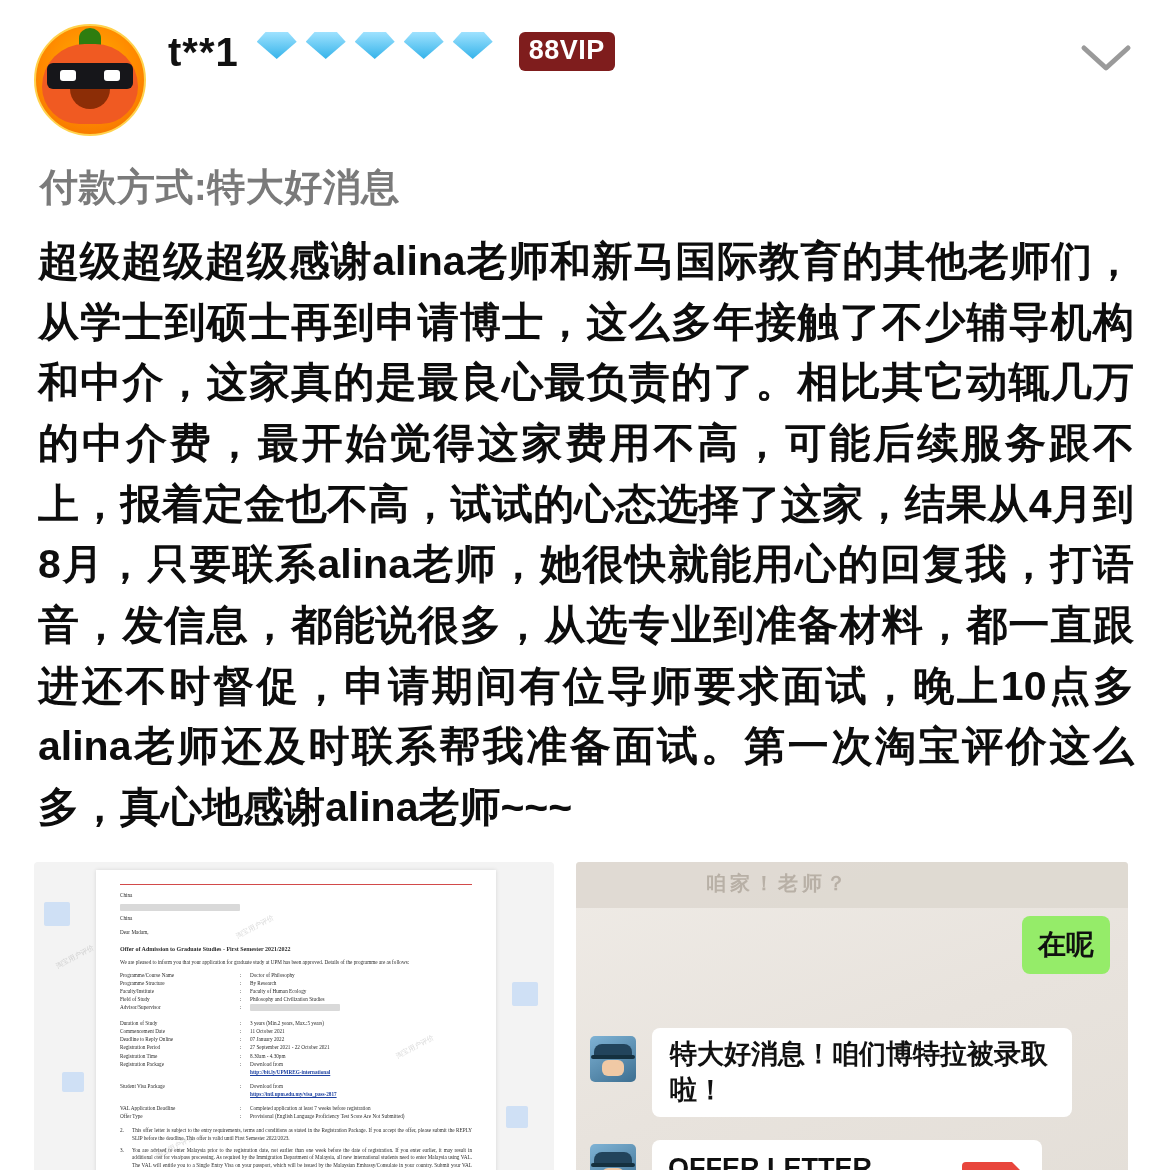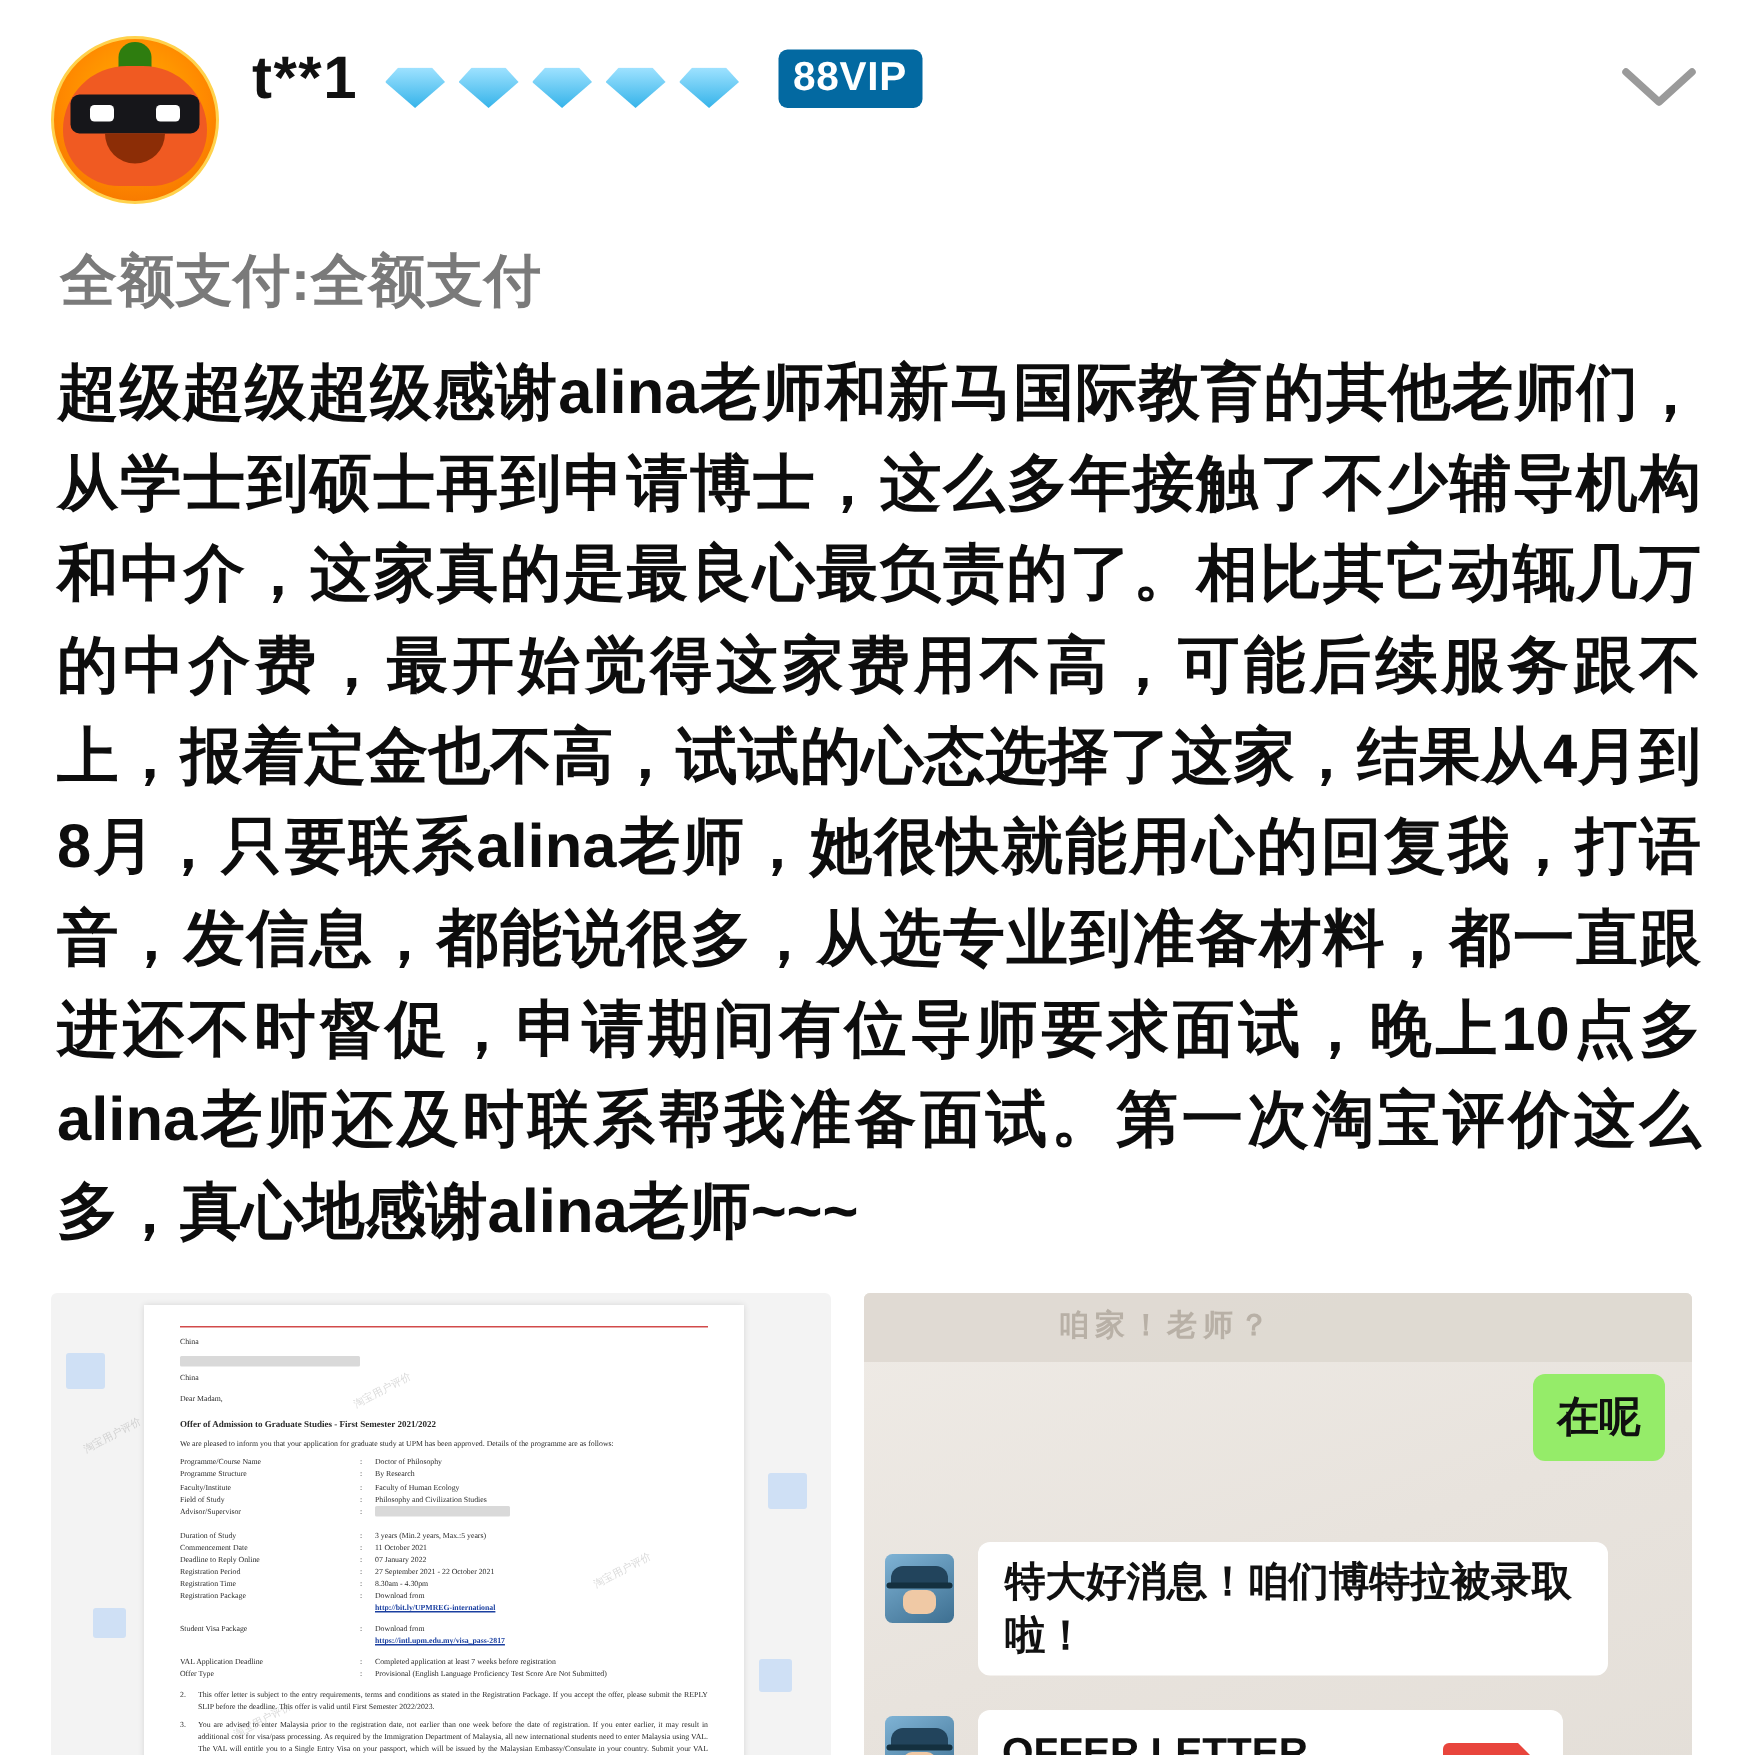--- a/index.html
+++ b/index.html
@@ -76,21 +76,21 @@
   }
 
   .header-text {
     margin-left: 22px;
     padding-top: 8px;
     flex: 1 1 auto;
     min-width: 0;
   }
   .name-row {
     display: flex;
-    align-items: flex-end;
+    align-items: flex-start;
     gap: 12px;
   }
   .user-name {
     font-size: 40px;
     font-weight: bold;
     color: #111111;
     letter-spacing: 1px;
     line-height: 1;
   }
   .diamonds {
@@ -105,21 +105,21 @@
   }
   .diamond::before {
     content: "";
     position: absolute;
     inset: 0;
     background: linear-gradient(180deg,#9fe2ff 0%, #6fcdf5 45%, #35b3ea 100%);
     clip-path: polygon(50% 100%, 0% 36%, 22% 0%, 78% 0%, 100% 36%);
   }
   .vip-badge {
     margin-left: 14px;
-    background: #0369a1;
+    background: #7f1d1d;
     color: #ffffff;
     font-size: 27px;
     font-weight: bold;
     padding: 3px 10px 5px 10px;
     border-radius: 6px;
     letter-spacing: 0.5px;
     line-height: 1.15;
   }
   .review-date {
     margin-top: 18px;
@@ -388,21 +388,21 @@
       </div>
     </div>
 
     <div class="chevron-btn">
       <svg width="52" height="32" viewBox="0 0 52 32" aria-hidden="true">
         <path d="M4 6 L26 26 L48 6" fill="none" stroke="#9a9a9a" stroke-width="5" stroke-linecap="round" stroke-linejoin="round"></path>
       </svg>
     </div>
   </div>
 
-  <div class="payment-line">全额支付:全额支付</div>
+  <div class="payment-line">付款方式:特大好消息</div>
 
   <div class="review-body">超级超级超级感谢alina老师和新马国际教育的其他老师们，从学士到硕士再到申请博士，这么多年接触了不少辅导机构和中介，这家真的是最良心最负责的了。相比其它动辄几万的中介费，最开始觉得这家费用不高，可能后续服务跟不上，报着定金也不高，试试的心态选择了这家，结果从4月到8月，只要联系alina老师，她很快就能用心的回复我，打语音，发信息，都能说很多，从选专业到准备材料，都一直跟进还不时督促，申请期间有位导师要求面试，晚上10点多alina老师还及时联系帮我准备面试。第一次淘宝评价这么多，真心地感谢alina老师~~~</div>
 
   <div class="images">
 
     <div class="img-card img-left">
       <div class="blue-box" style="left:10px;top:40px;width:26px;height:24px;"></div>
       <div class="blue-box" style="left:28px;top:210px;width:22px;height:20px;"></div>
       <div class="blue-box" style="right:16px;top:120px;width:26px;height:24px;"></div>
       <div class="blue-box" style="right:26px;top:244px;width:22px;height:22px;"></div>

